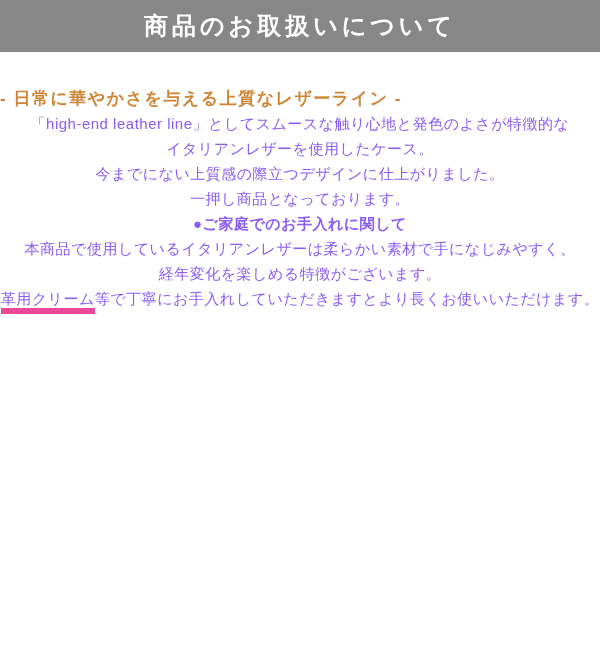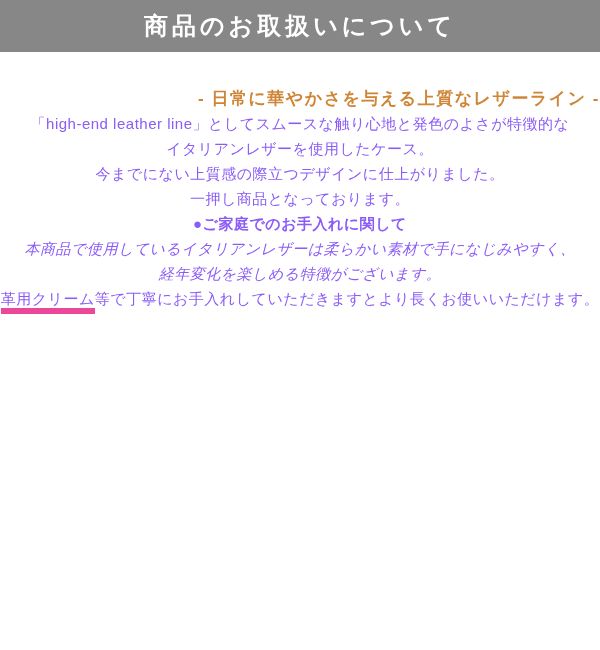--- a/index.html
+++ b/index.html
@@ -28,21 +28,21 @@
   }
   .header-title {
     color: #ffffff;
     font-size: 24px;
     font-weight: bold;
     letter-spacing: 4px;
     line-height: 1;
   }
   .subtitle {
     margin: 35px 0 0 0;
-    text-align: right;
+    text-align: left;
     color: #cf8536;
     font-size: 17px;
     font-weight: bold;
     letter-spacing: 1.5px;
     line-height: 24px;
   }
   p.block {
     margin: 0;
     text-align: center;
     font-size: 15px;
@@ -57,21 +57,21 @@
     color: #d53a3a;
     font-weight: bold;
     font-size: 15.5px;
   }
   .care-heading {
     margin-top: 20px;
     color: #637fd0;
     font-weight: bold;
     font-size: 15px;
   }
-  .care-intro   { margin-top: 20px; font-style: italic; }
+  .care-intro   { margin-top: 20px; }
   .care-cream   { margin-top: 16px; }
   .care-warning { margin-top: 17px; }
   .underline {
     border-bottom: 6px solid #ec4899;
     padding-bottom: 1px;
   }
   .line { display: block; }
 </style>
 </head>
 <body>

